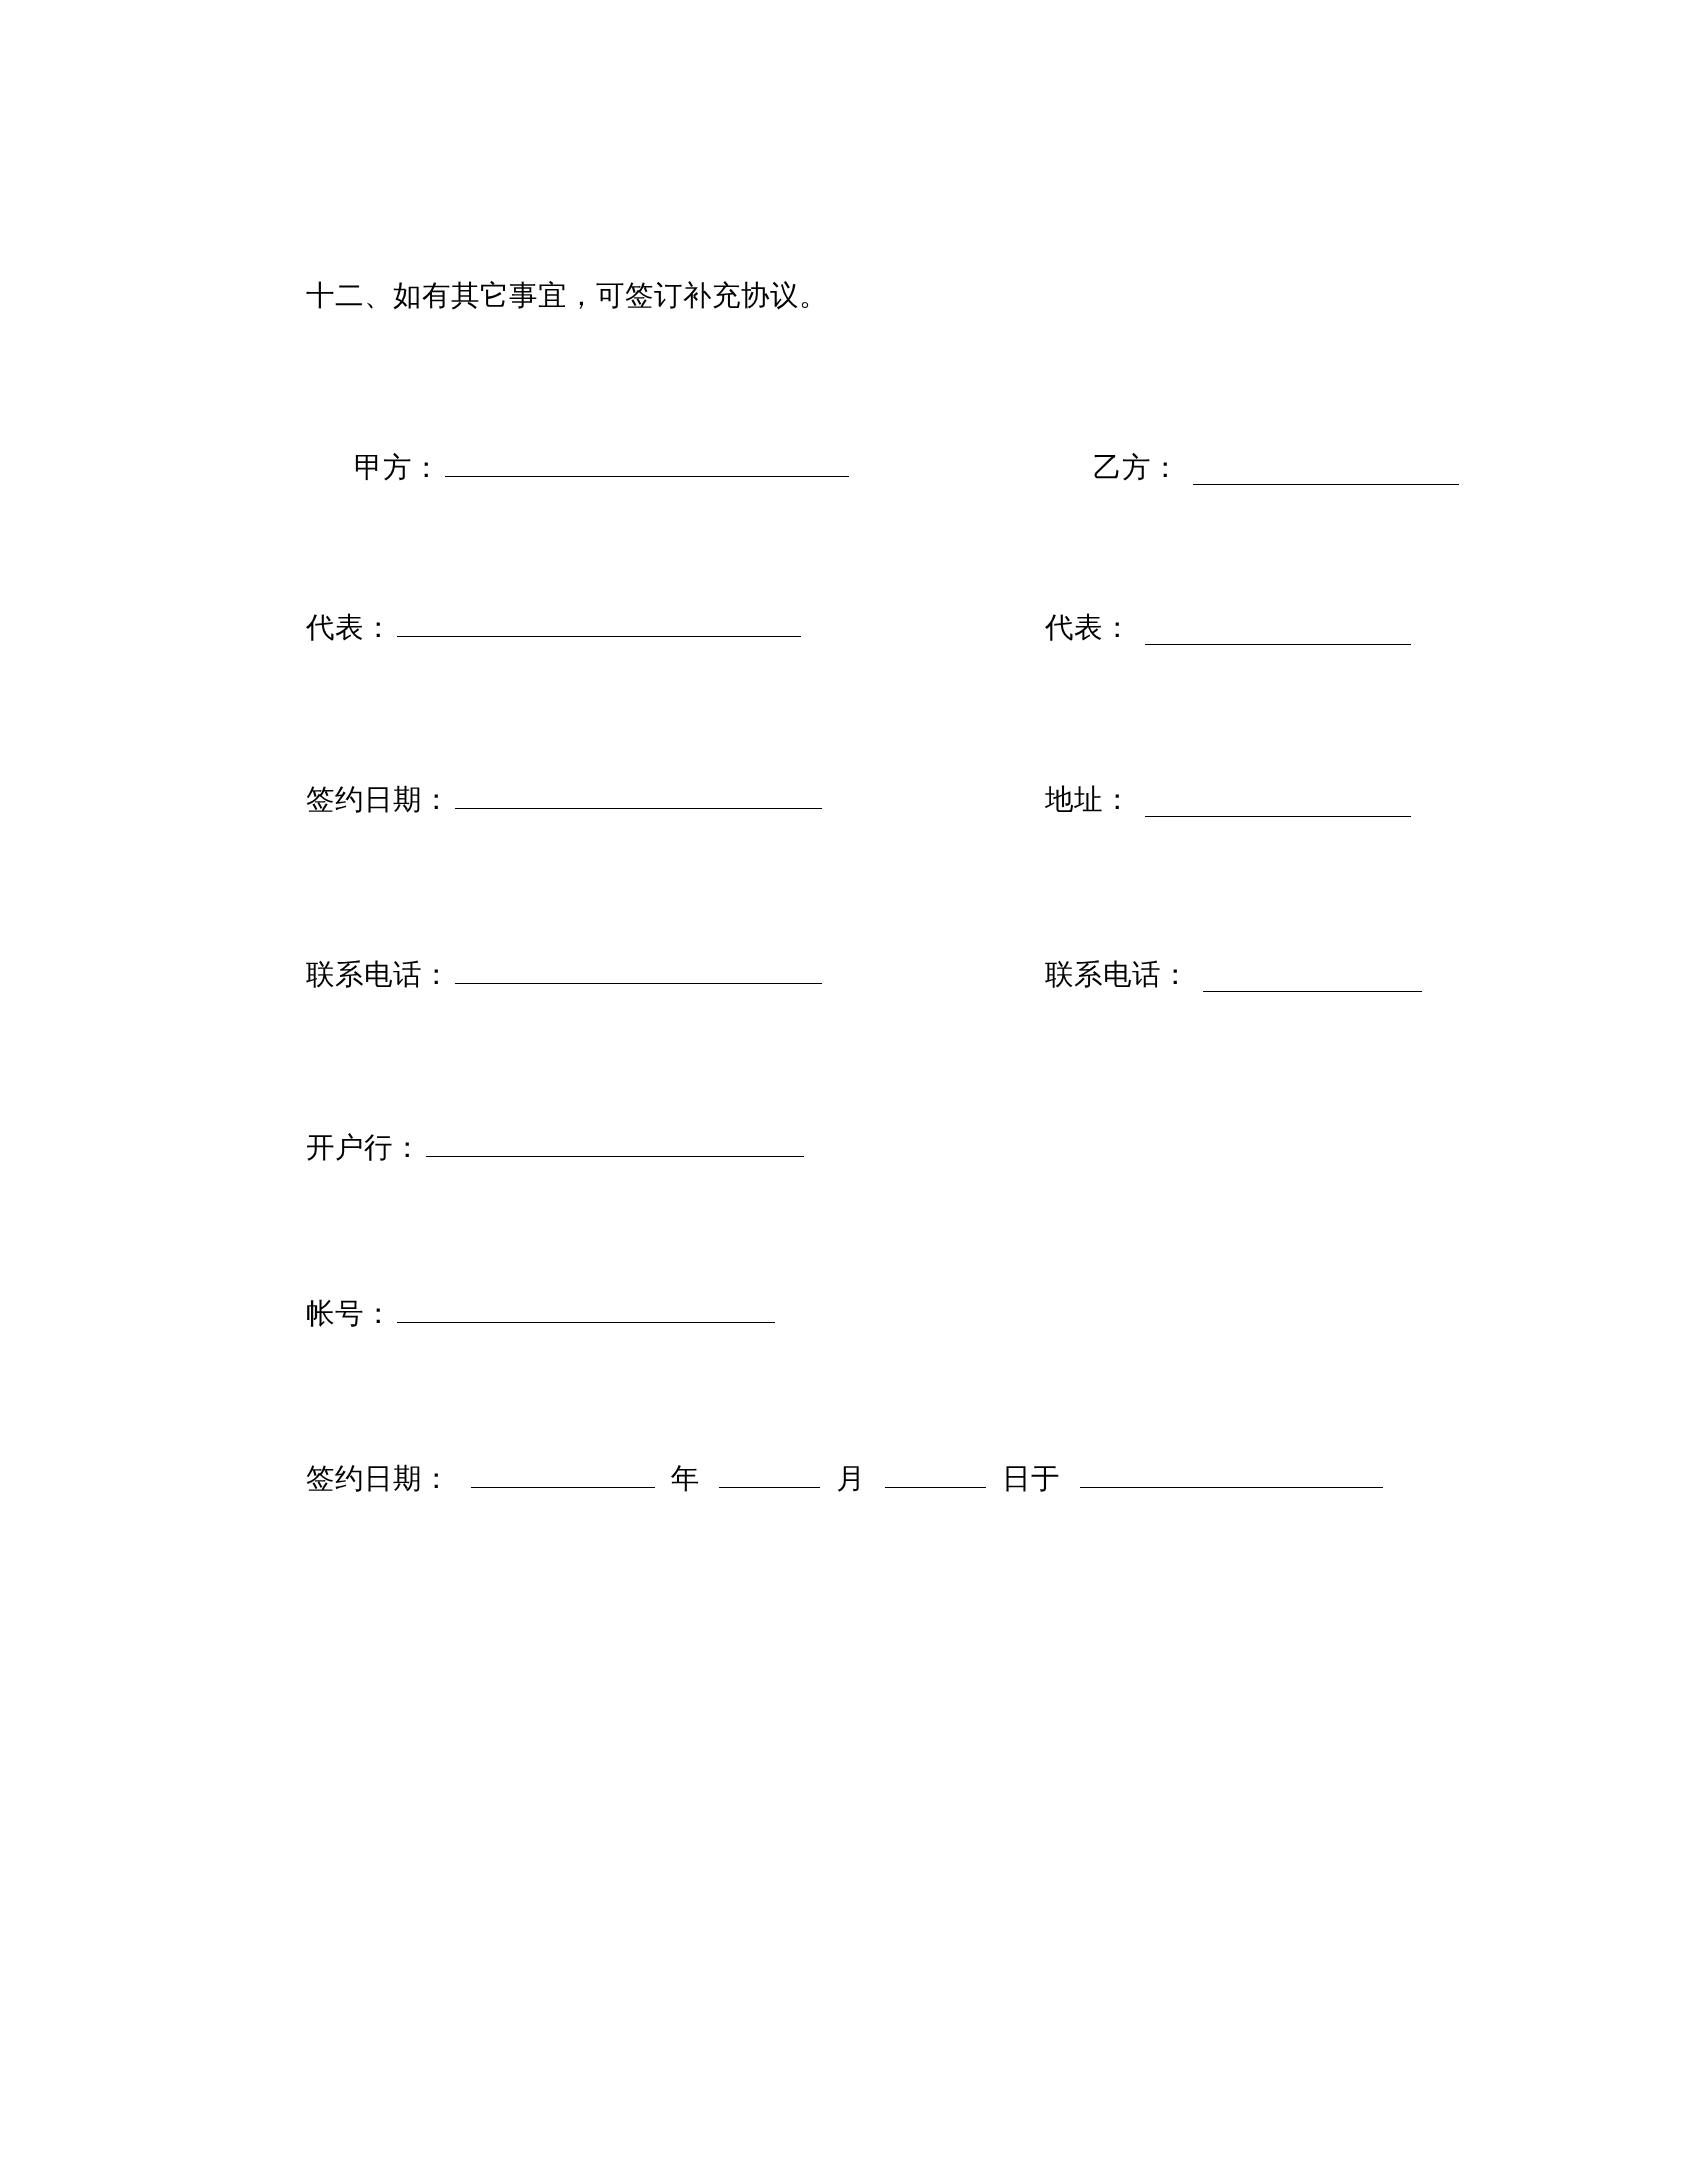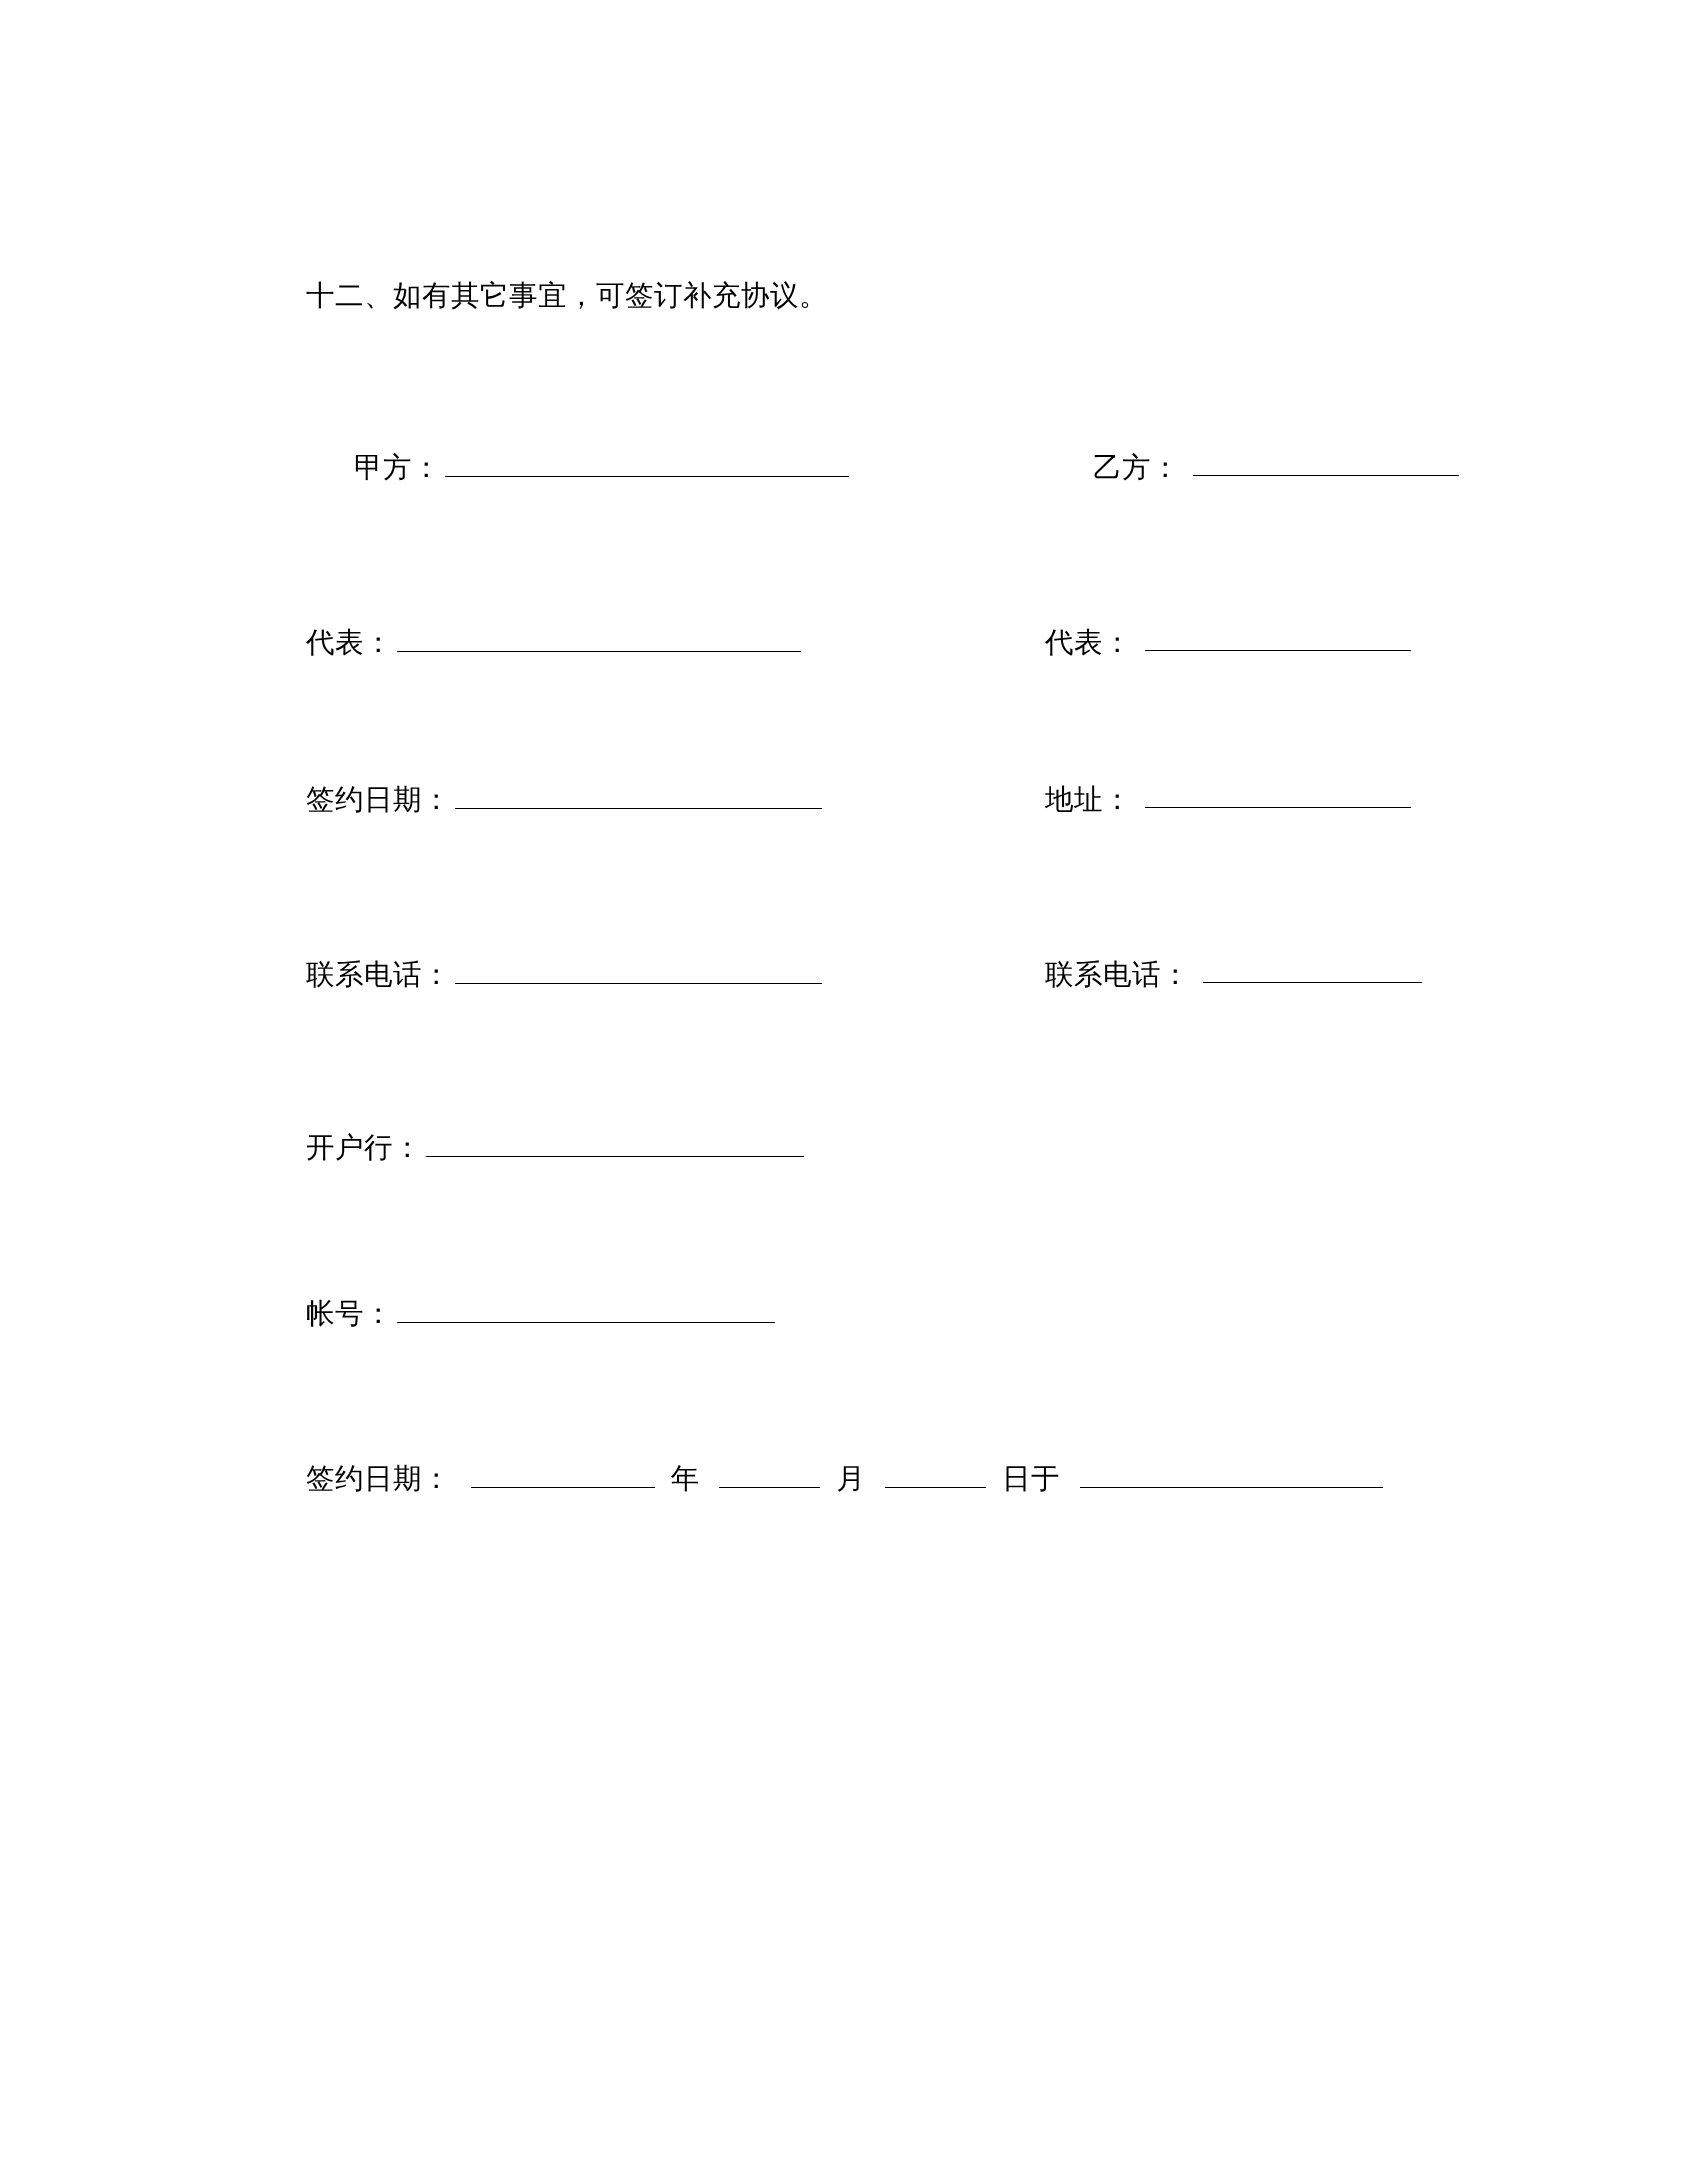--- a/index.html
+++ b/index.html
@@ -52,21 +52,21 @@
     align-items: baseline;
   }
   .col-right {
     position: absolute;
     left: 1045px;
     top: 0;
     white-space: nowrap;
     font-size: 28.5px;
     line-height: 1.2;
     display: flex;
-    align-items: flex-start;
+    align-items: flex-end;
     gap: 9px;
   }
   .lbl {
     font-size: 28.5px;
     letter-spacing: 0.5px;
   }
   .rule {
     display: inline-block;
     border-bottom: 1.8px solid #000;
     height: 24px;
@@ -107,21 +107,21 @@
     <div class="col-left">
       <span class="lbl">甲方：</span>
       <span class="rule w-left-long"></span>
     </div>
     <div class="col-right">
       <span class="lbl">乙方：</span>
       <span class="rule w-right-long"></span>
     </div>
   </div>
 
-  <div class="sig-row" style="top:626px;">
+  <div class="sig-row" style="top:611px;">
     <div class="col-left">
       <span class="lbl">代表：</span>
       <span class="rule w-left-long"></span>
     </div>
     <div class="col-right">
       <span class="lbl">代表：</span>
       <span class="rule w-right-long"></span>
     </div>
   </div>
 

